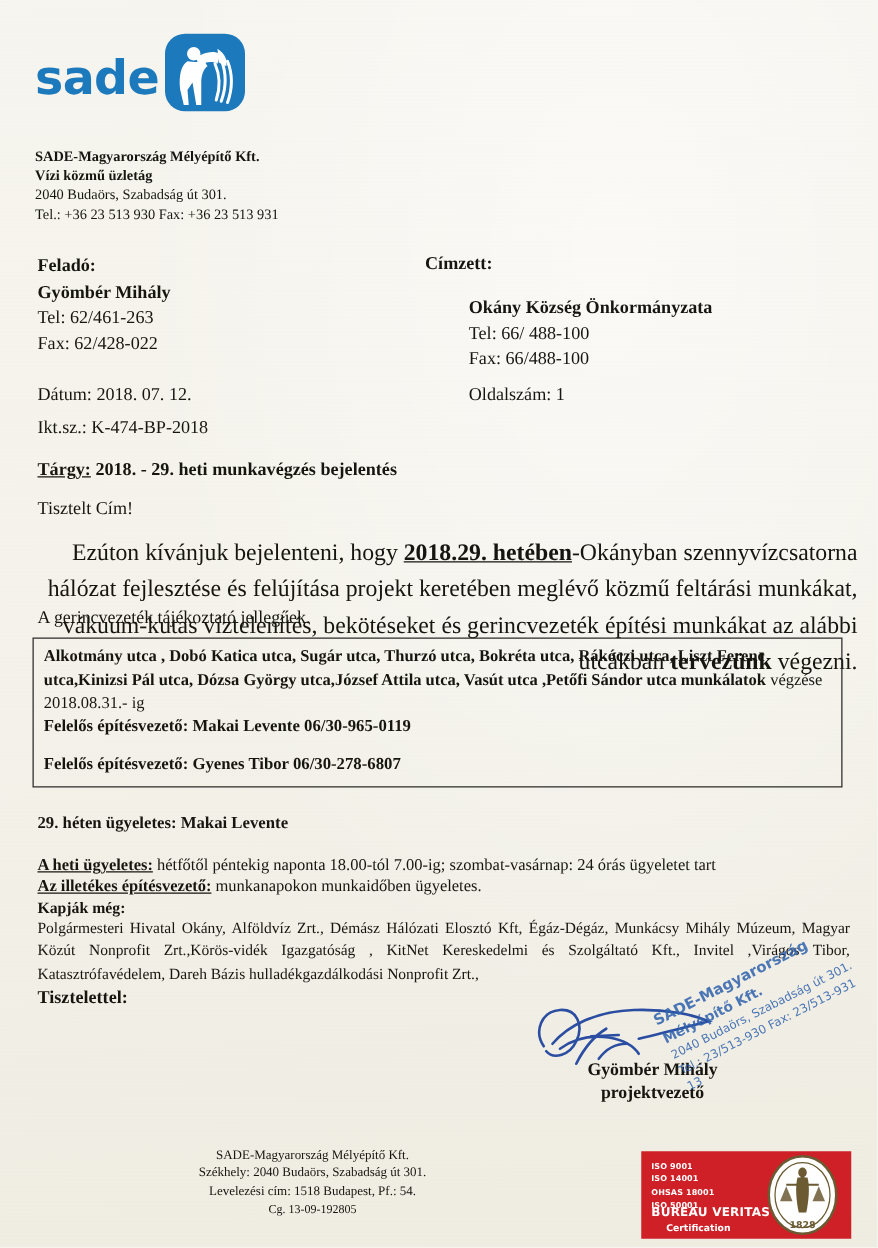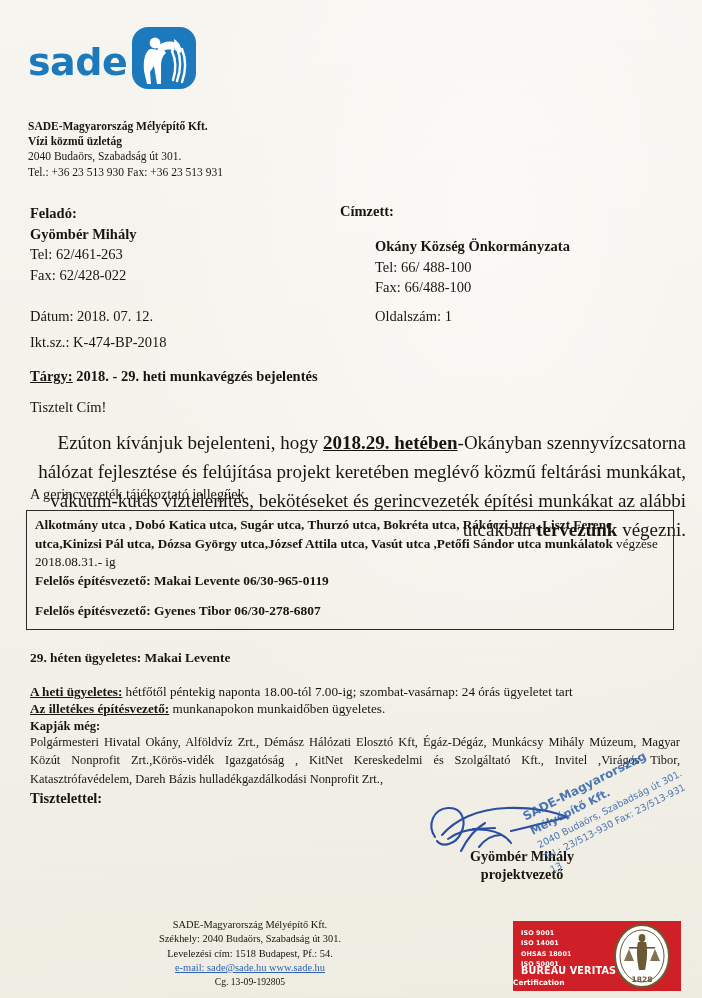--- a/index.html
+++ b/index.html
@@ -135,21 +135,21 @@
     font-family: "DejaVu Sans", sans-serif;
     color: #ffffff; font-size: 6.4px; font-weight: 700; line-height: 1.62;
     letter-spacing: .1px;
   }
   .cert-main {
     position: absolute; left: 8px; top: 44px;
     font-family: "DejaVu Sans", sans-serif;
     color: #ffffff; font-size: 9.6px; font-weight: 700; letter-spacing: .2px;
   }
   .cert-sub {
-    position: absolute; left: 0; top: 57px;
+    position: absolute; left: 20px; top: 57px;
     font-family: "DejaVu Sans", sans-serif;
     color: #ffffff; font-size: 7.4px; font-weight: 700;
   }
   .cert-seal { position: absolute; left: 96px; top: 2px; width: 66px; height: 66px; }
 </style>
 </head>
 <body>
 
 <div class="page">
 
@@ -255,21 +255,20 @@
     <div class="l2">Mélyépítő Kft.</div>
     <div class="l3">2040 Budaörs, Szabadság út 301.</div>
     <div class="l4">Tel.: 23/513-930 Fax: 23/513-931</div>
     <div class="l5">13</div>
   </div>
 
   <div class="footer">
     <div>SADE-Magyarország Mélyépítő Kft.</div>
     <div>Székhely: 2040 Budaörs, Szabadság út 301.</div>
     <div>Levelezési cím: 1518 Budapest, Pf.: 54.</div>
-    <div class="mail">e-mail: sade@sade.hu   www.sade.hu</div>
     <div class="small">Cg. 13-09-192805</div>
   </div>
 
   <div class="cert">
     <div class="cert-band"></div>
     <div class="cert-list">
       <div>ISO 9001</div>
       <div>ISO 14001</div>
       <div>OHSAS 18001</div>
       <div>ISO 50001</div>

